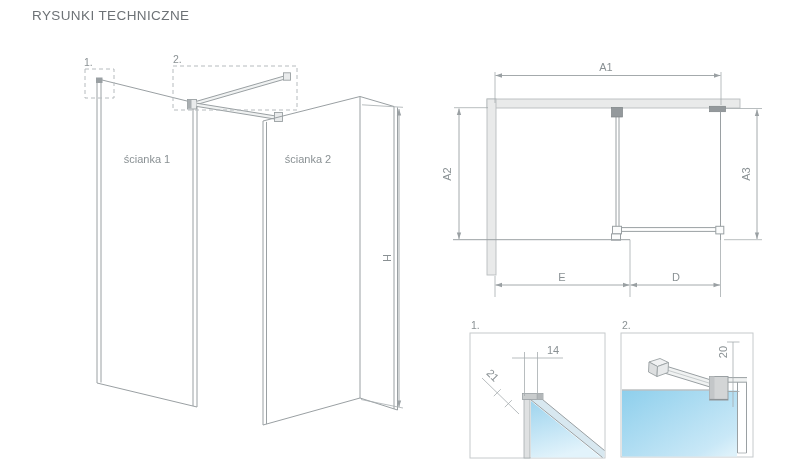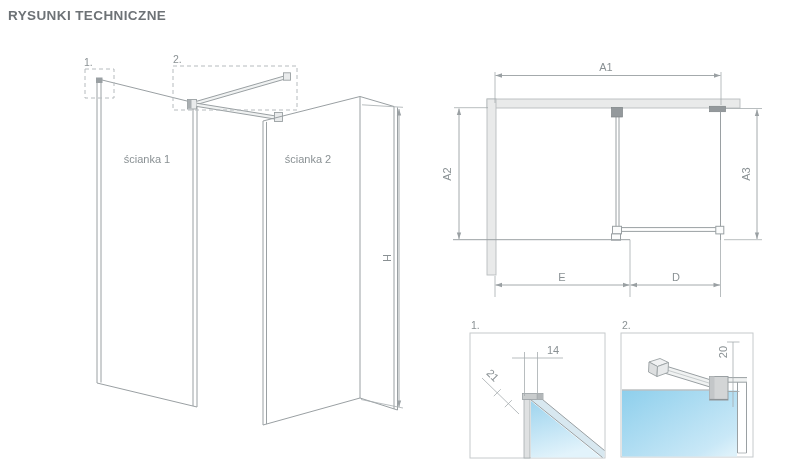--- a/index.html
+++ b/index.html
@@ -1,17 +1,17 @@
 <!DOCTYPE html>
 <html><head>
 <meta charset="utf-8">
 <style>
   html,body{margin:0;padding:0;background:#fff;}
   body{width:800px;height:474px;position:relative;font-family:"Liberation Sans",sans-serif;overflow:hidden;}
-  .page-title{position:absolute;left:8px;top:8px;font-size:13.5px;font-weight:bold;letter-spacing:.4px;color:#6d7276;text-align:right;}
+  .page-title{position:absolute;left:32px;top:8px;font-size:13.5px;font-weight:normal;letter-spacing:.4px;color:#6d7276;text-align:right;}
   svg{position:absolute;left:0;top:0;}
   svg text{fill:#8a9194;font-size:11px;font-family:"Liberation Sans",sans-serif;}
   svg text.marker{font-size:10.5px;}
   .ln{stroke:#9aa0a3;fill:none;stroke-width:1;}
   .thin{stroke:#a6acaf;fill:none;stroke-width:.8;}
   .dim{stroke:#9aa0a3;fill:none;stroke-width:.9;}
   .dash{stroke:#b6bbbe;fill:none;stroke-width:1;stroke-dasharray:4 3;}
   .wall{fill:#e9eaea;stroke:#b9bdbf;stroke-width:.9;}
   .brk{fill:#94999c;stroke:#7e8487;stroke-width:.7;}
   .sq{fill:#fbfcfc;stroke:#9aa0a3;stroke-width:1;}

